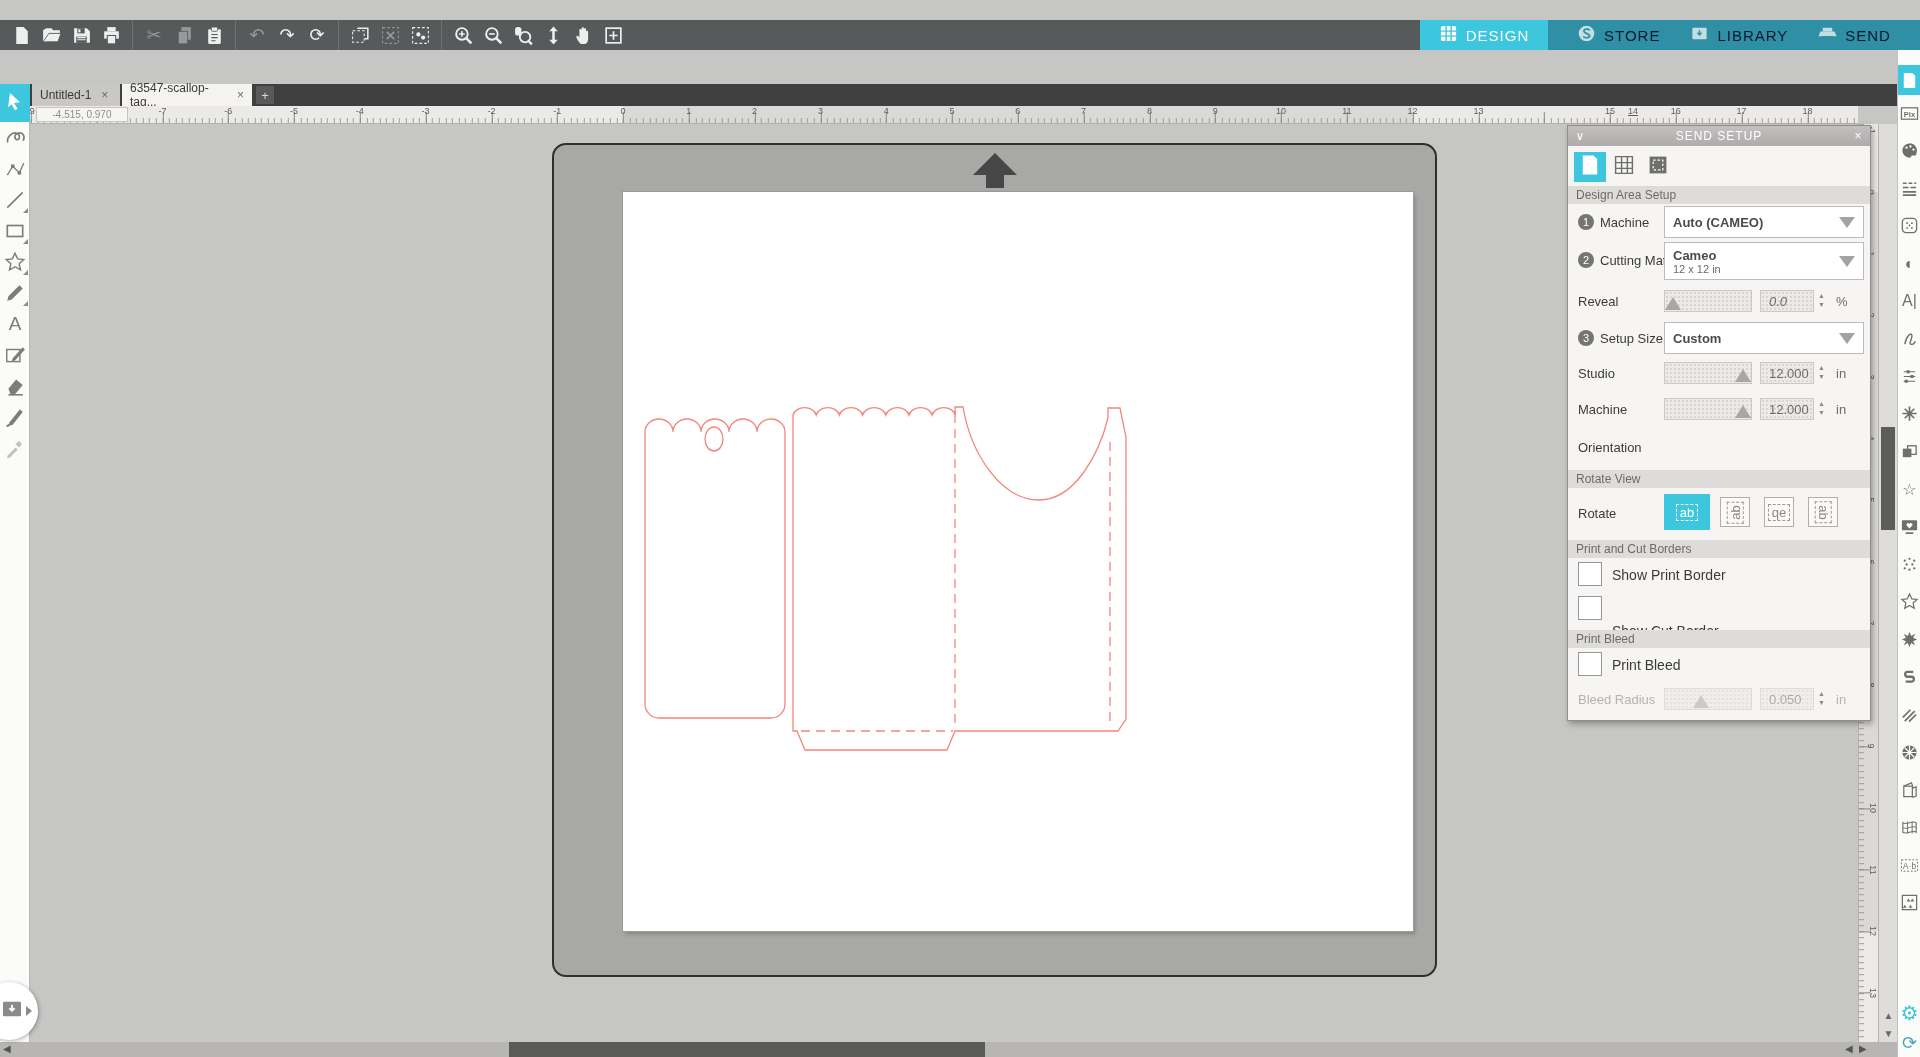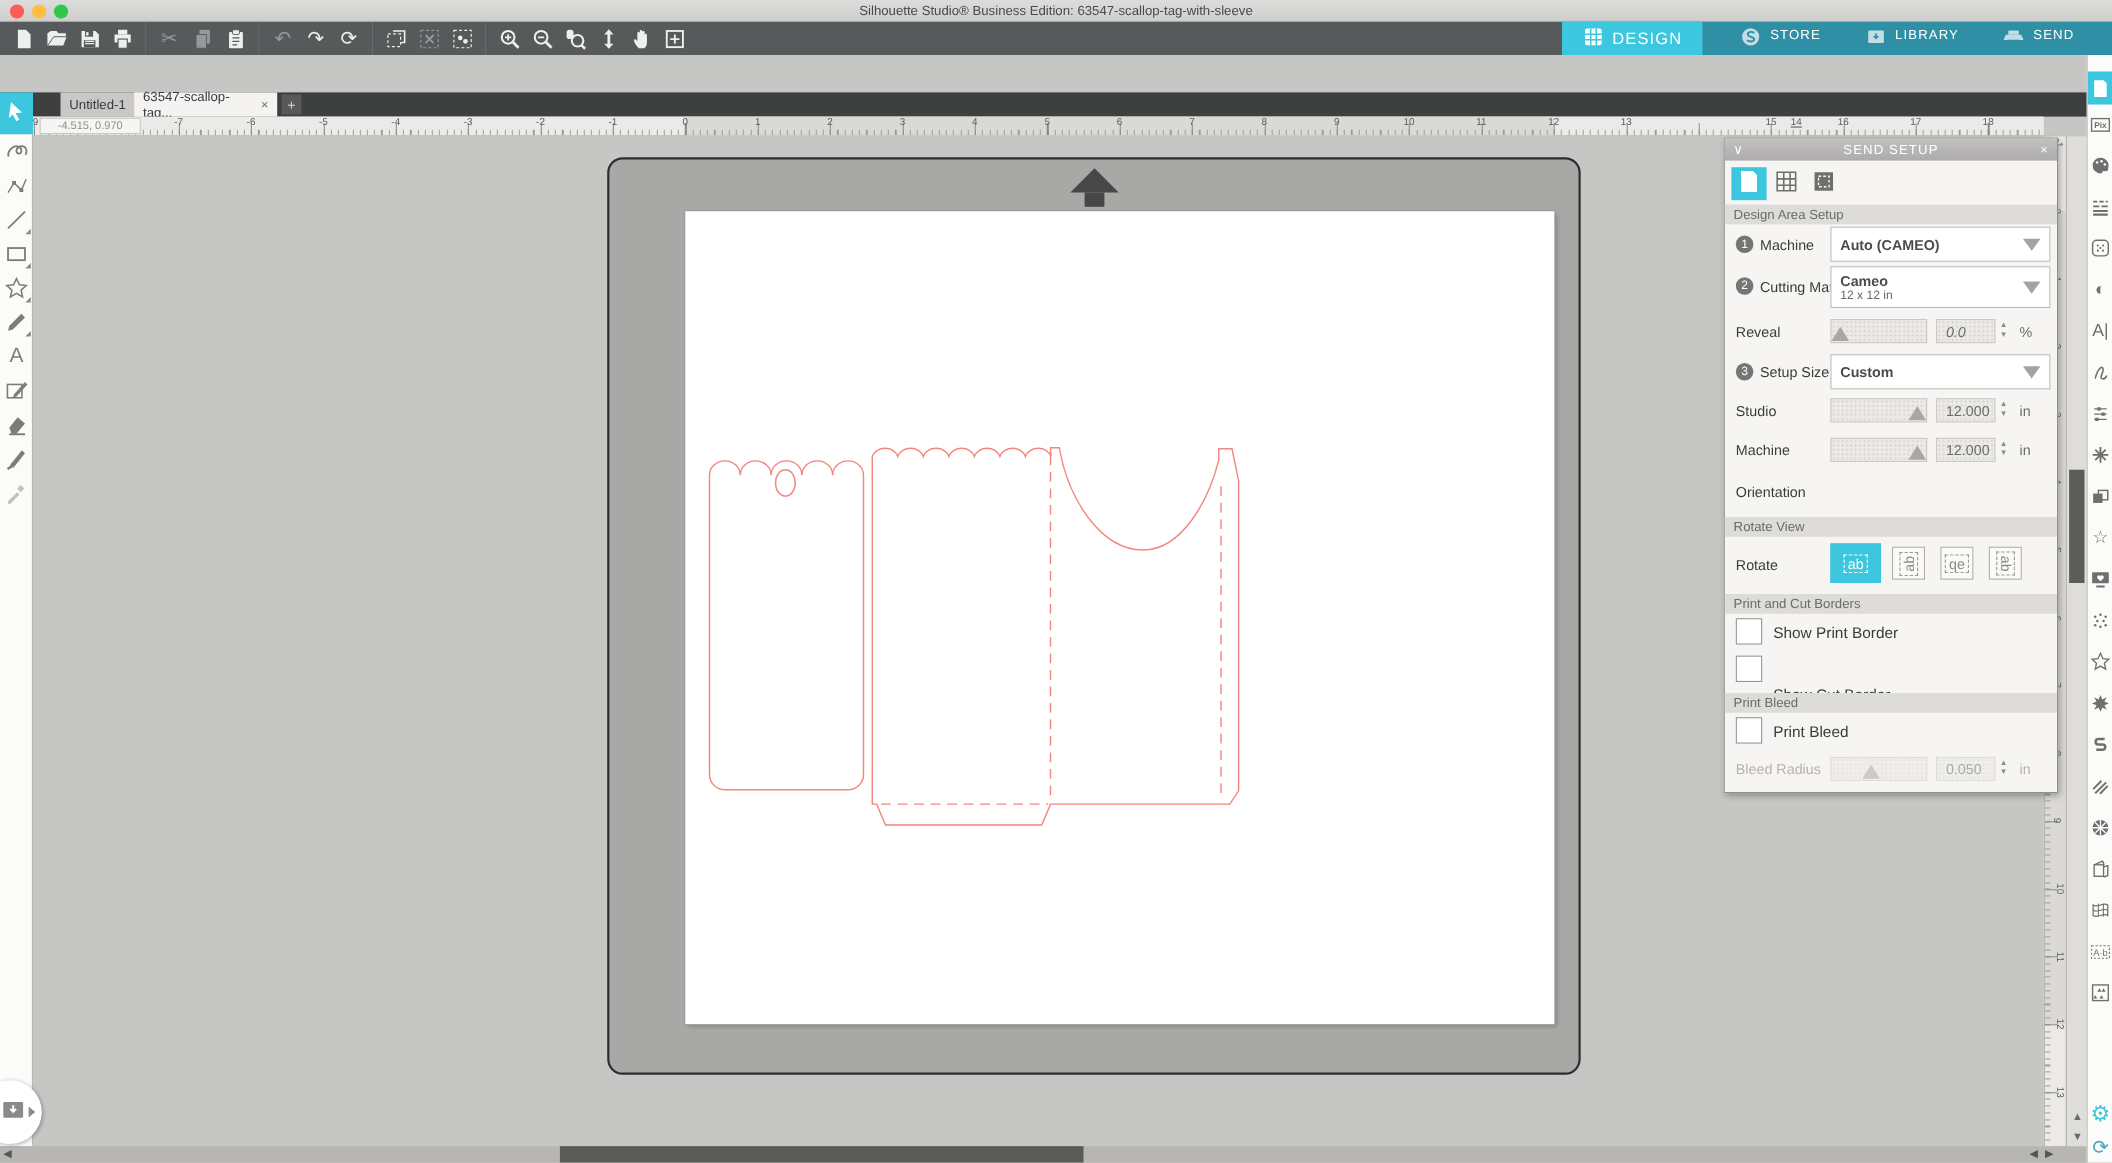--- a/index.html
+++ b/index.html
@@ -25,21 +25,21 @@
   .tb-btn.dis { color:#95999a; }
   .tb-div { width:1px; height:30px; background:#434748; border-right:1px solid #6d7172; margin:0 6px; }
 
   
   .nav { position:absolute; right:0; top:20px; height:30px; display:flex; }
   .nav-design { width:128px; background:var(--accent); color:#fff; display:flex;
     align-items:center; justify-content:center; gap:8px; font-size:15px; letter-spacing:1px; }
   .nav-design svg { width:19px; height:19px; }
   .nav-rest { width:372px; background:var(--teal); display:flex; align-items:center;
     justify-content:space-around; padding:0 14px; }
-  .nav-item { display:flex; align-items:flex-start; gap:8px; color:#ffffff; font-size:12px;
+  .nav-item { display:flex; align-items:center; gap:8px; color:#0f172a; font-size:15px;
     letter-spacing:1px; }
   .nav-item svg { width:19px; height:19px; color:#c3dde2; }
 
   
   .toolbar-sub { position:absolute; left:0; top:50px; width:1920px; height:34px;
     background:#d7d6d4; border-bottom:1px solid #bdbcba; }
   .swatch-pattern { position:absolute; left:8px; top:5px; width:34px; height:24px;
     border:1px solid #9a9a98; background:
       repeating-linear-gradient(45deg,#a9a9a7 0 1.5px,transparent 1.5px 7px),
       repeating-linear-gradient(-45deg,#a9a9a7 0 1.5px,transparent 1.5px 7px),#e2e1df; }
@@ -189,28 +189,20 @@
     align-items:center; justify-content:center; padding-left:14px; gap:2px; }
   .drawer-btn svg { width:24px; height:24px; color:#8a8a88; }
   .drawer-arrow { width:0; height:0; border-top:5px solid transparent; border-bottom:5px solid transparent;
     border-left:6px solid #8a8a88; }
 </style>
 </head>
 <body>
 
 <div id="app">
 
-  <div class="titlebar">
-    <div class="lights">
-      <div class="light" id="light-close" style="background: rgb(252, 93, 87);"></div>
-      <div class="light" id="light-min" style="background: rgb(253, 190, 65);"></div>
-      <div class="light" id="light-max" style="background: rgb(51, 199, 72);"></div>
-    </div>
-    <div class="title-text">Silhouette Studio® Business Edition: 63547-scallop-tag-with-sleeve</div>
-  </div>
 
   <div class="toolbar-main">
     <div class="tb-groups" id="tb-groups">
         <div class="tb-btn">
           <span style="display: flex;">
             <svg viewBox="0 0 20 20">
               <path d="M5 2h7l4 4v12H5z" fill="currentColor"></path>
             </svg>
           </span>
         </div>
@@ -386,21 +378,21 @@
     </div>
   </div>
 
 
   <div class="tabbar"></div>
   <div class="select-btn">
     <span><svg viewBox="0 0 20 20">
           <path d="M5 2l10 9.2-6 .7 3.6 5.8-2.6 1.5-3.5-6L3 16.5z" fill="#fff"></path>
         </svg></span>
   </div>
-  <div class="tab" style="left:32px; width:88px; background:#c9c8c6;margin-left:23px;">
+  <div class="tab" style="left:32px; width:88px; background:#c9c8c6;">
     <span>Untitled-1</span>
     <span class="x">×</span>
   </div>
   <div class="tab" style="left:122px; width:130px; background:#f4f3f1;">
     <span>63547-scallop-tag...</span>
     <span class="x">×</span>
   </div>
   <div class="tab-plus">+</div>
 
   <div class="hruler" id="hruler">

